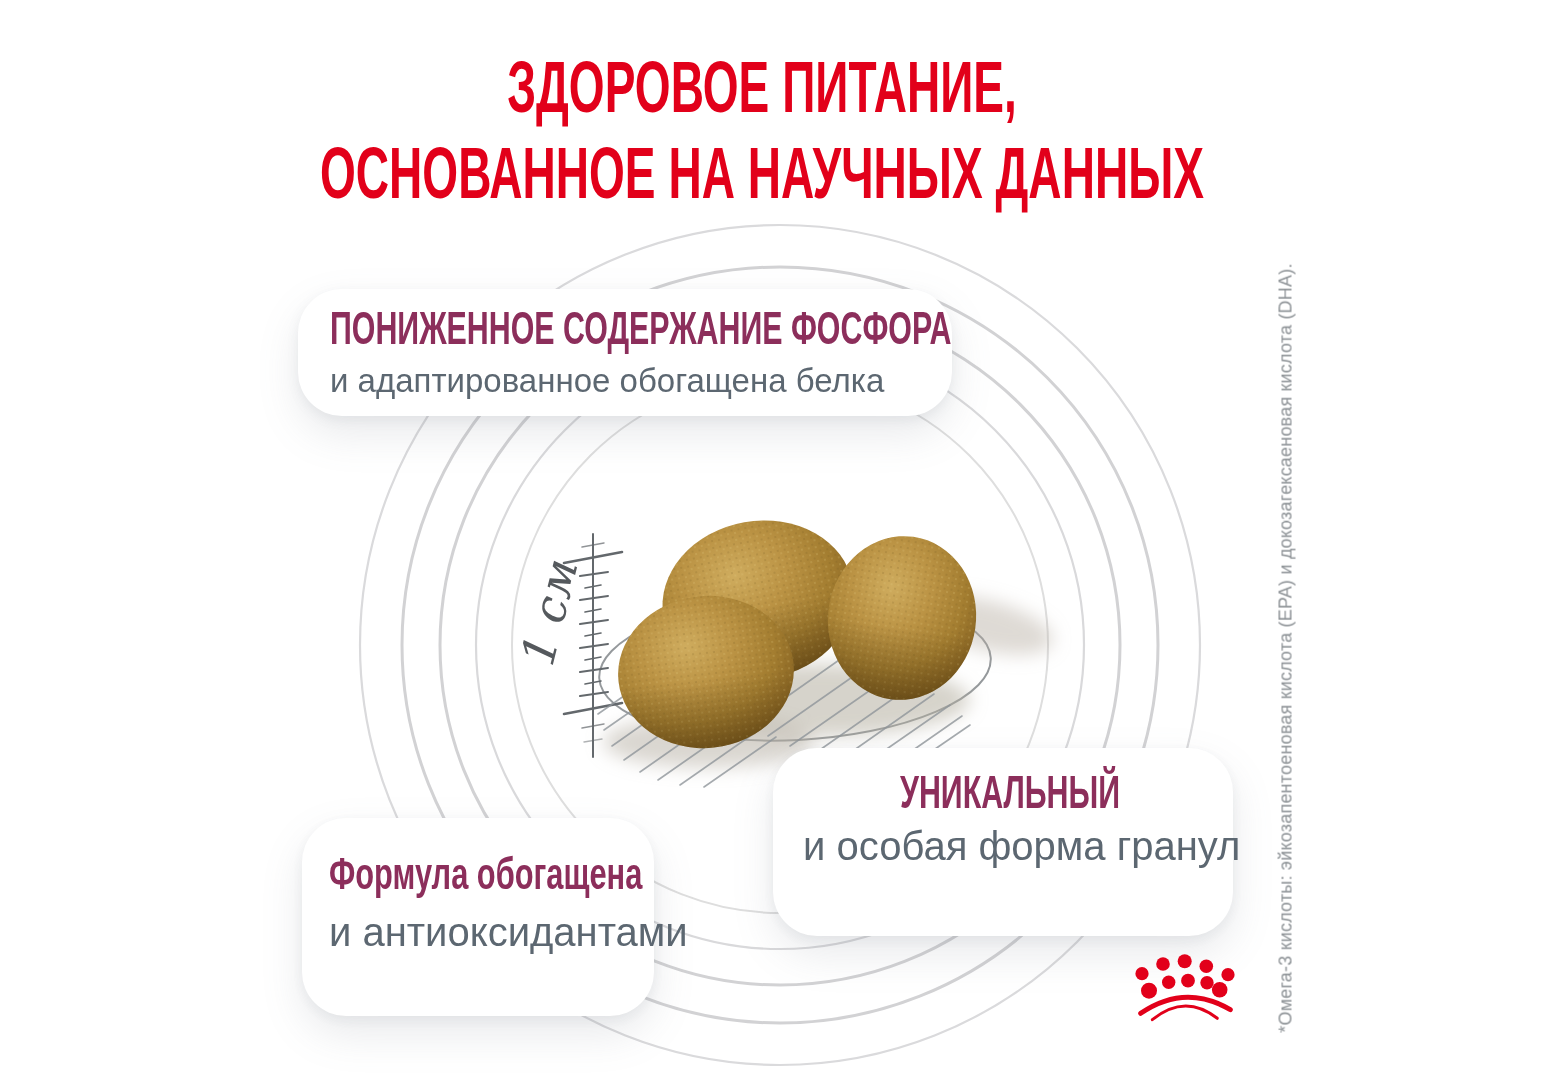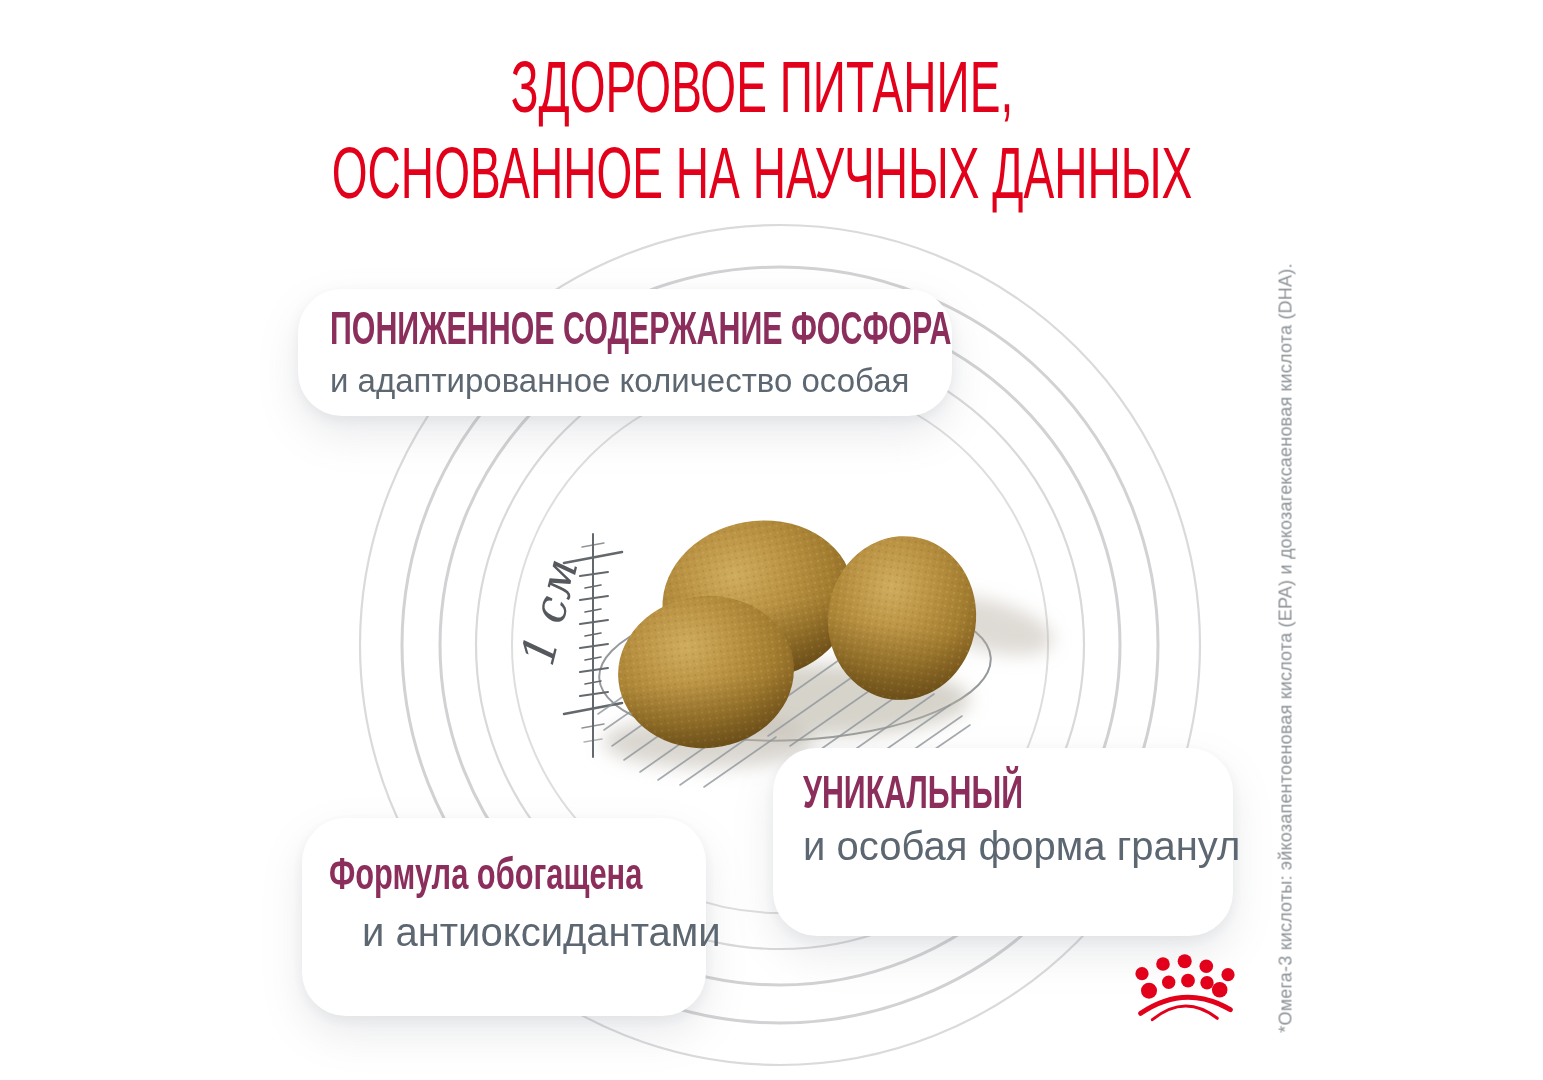--- a/index.html
+++ b/index.html
@@ -5,39 +5,39 @@
   html,body { margin:0; padding:0; background:#ffffff; }
   .page {
     position:relative; width:1543px; height:1080px; overflow:hidden;
     background:#ffffff;
     font-family:"Liberation Sans","DejaVu Sans",sans-serif;
   }
   svg.layer { position:absolute; left:0; top:0; }
 
   
   .title { position:absolute; top:44px; left:0; width:1524px; text-align:center;
-           color:#E2001A; font-weight:400; z-index:3; }
+           color:#E2001A; font-weight:700; z-index:3; }
   .title .line { display:block; font-size:72px; line-height:86px; white-space:nowrap;
                  transform:scaleX(0.64); transform-origin:50% 50%; }
 
   
   .card { position:absolute; background:#ffffff; border-radius:44px; z-index:3;
           box-shadow:0 18px 42px rgba(120,126,138,0.16), 0 4px 12px rgba(120,126,138,0.10); }
   .card-phosphorus { left:298px; top:289px; width:654px; height:127px; padding:12px 0 0 32px; box-sizing:border-box; }
   .card-aroma      { left:773px; top:748px; width:460px; height:188px; padding:16px 0 8px 30px; box-sizing:border-box; }
-  .card-formula    { left:302px; top:818px; width:404px; height:198px; padding:26px 0 12px 27px; box-sizing:border-box; }
+  .card-formula    { left:302px; top:818px; width:352px; height:198px; padding:26px 0 12px 27px; box-sizing:border-box; }
 
   .hcond { display:inline-block; white-space:nowrap; font-weight:700; color:#8C2E5B;
            font-size:46px; line-height:54px; transform:scaleX(0.66); transform-origin:0 50%; }
   .card-aroma .hcond { line-height:56px; }
   .card-formula .hcond { font-size:44px; line-height:60px; transform:scaleX(0.70); }
-  .hblock { line-height:0; } 
+  .hblock { line-height:0;text-align:right; } 
   .sub { color:#5C6771; font-size:33px; line-height:40px; margin-top:6px; white-space:nowrap; }
   .card-aroma .sub, .card-formula .sub { font-size:40px; }
-  .card-formula .sub { margin-top:8px;margin-left:33px; }
+  .card-formula .sub { margin-top:8px; }
 
   
   .footnote { position:absolute; left:1286px; top:648px; z-index:3;
               transform:translate(-50%,-50%) rotate(-90deg); transform-origin:center;
               white-space:nowrap; font-size:18px; letter-spacing:0.2px; color:#8D9296; }
 
   
   .logo { position:absolute; left:1123px; top:948px; width:135px; height:85px; z-index:3; }
 </style>
 </head>
@@ -146,21 +146,21 @@
     </g>
   </svg>
 
   <div class="title">
     <span class="line">ЗДОРОВОЕ ПИТАНИЕ,</span>
     <span class="line">ОСНОВАННОЕ НА НАУЧНЫХ ДАННЫХ</span>
   </div>
 
   <div class="card card-phosphorus">
     <div class="hblock"><span class="hcond">ПОНИЖЕННОЕ СОДЕРЖАНИЕ ФОСФОРА</span></div>
-    <div class="sub">и адаптированное количество особая</div>
+    <div class="sub">и адаптированное обогащена белка</div>
   </div>
 
   <div class="card card-aroma">
     <div class="hblock"><span class="hcond">УНИКАЛЬНЫЙ</span></div>
     <div class="sub">и особая форма гранул</div>
   </div>
 
   <div class="card card-formula">
     <div class="hblock"><span class="hcond">Формула обогащена</span></div>
     <div class="sub">и антиоксидантами</div>

